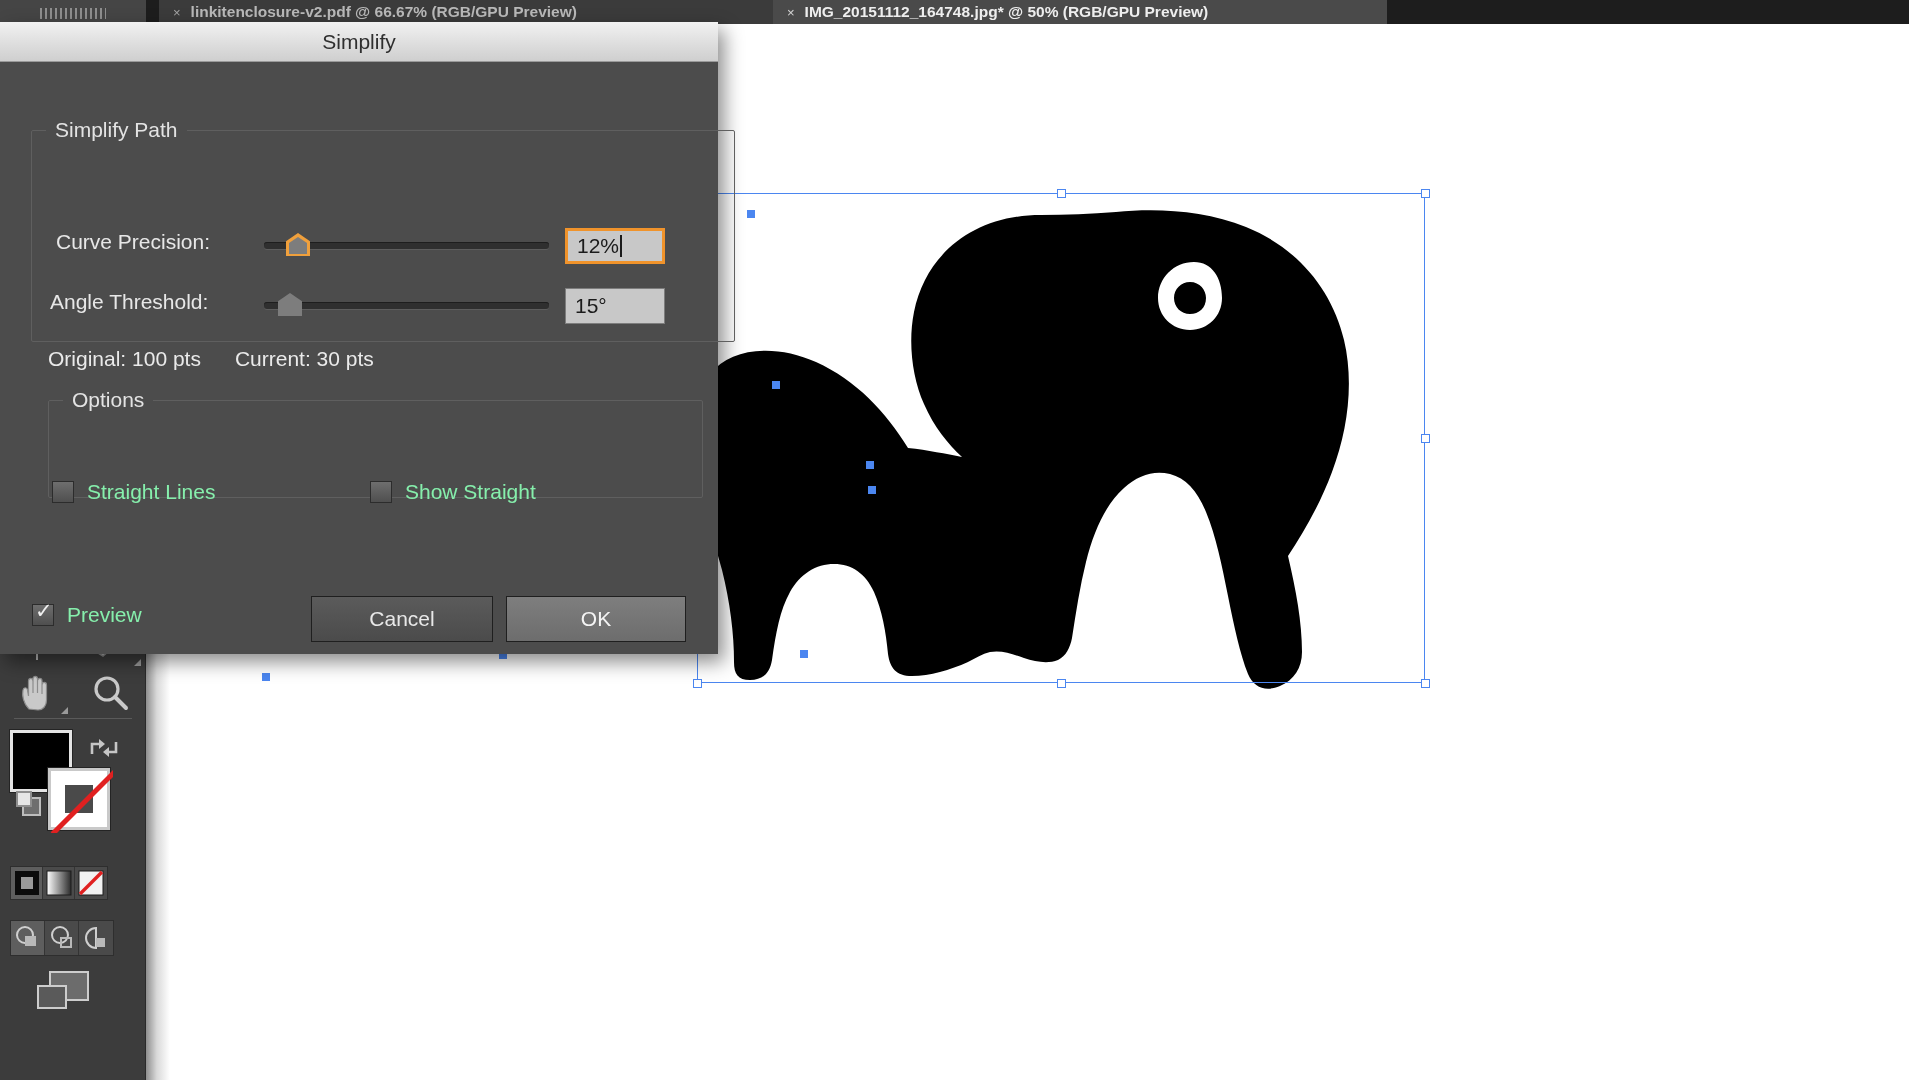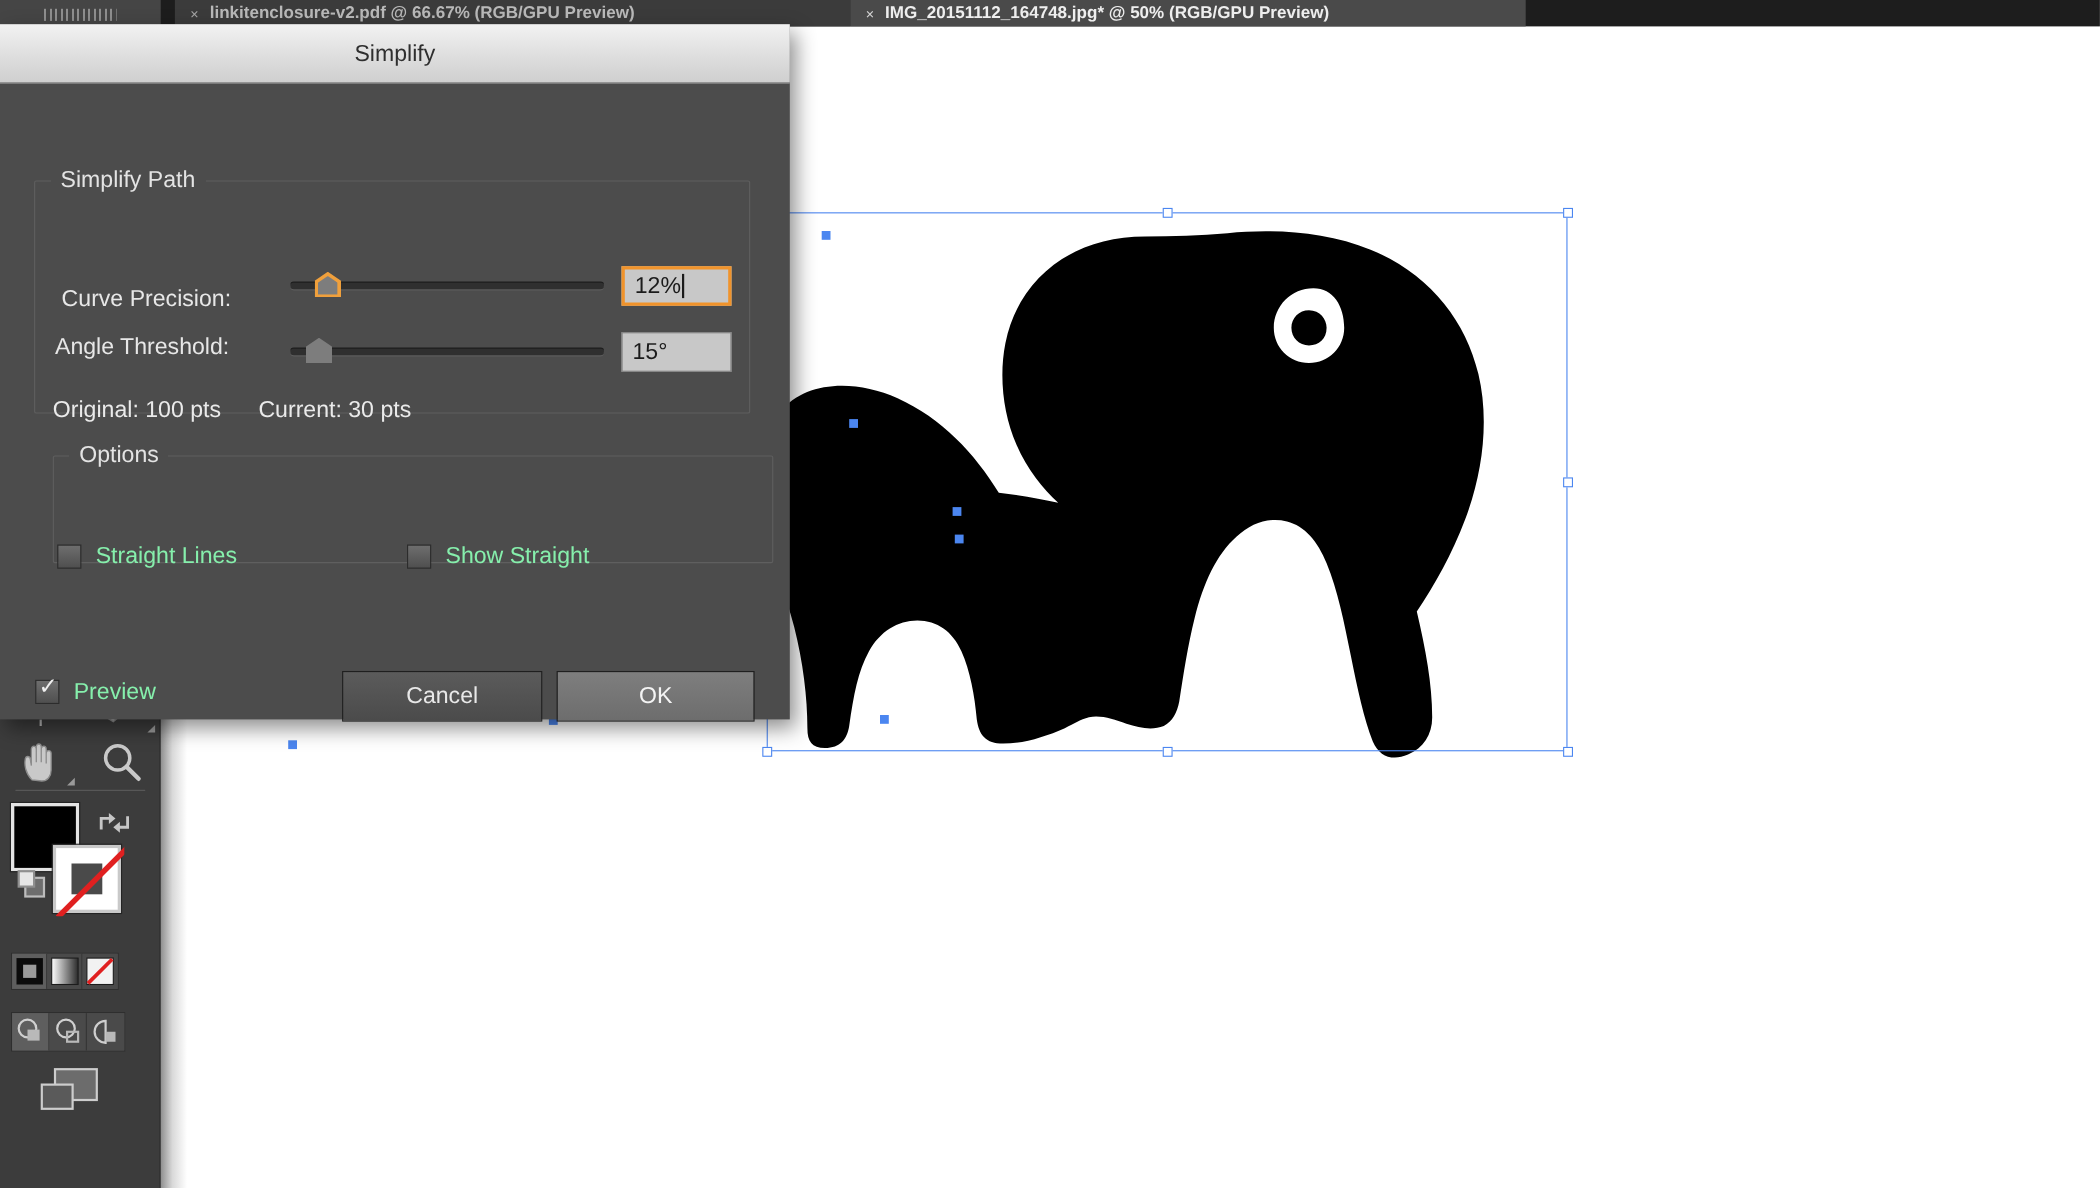--- a/index.html
+++ b/index.html
@@ -131,39 +131,39 @@
   .grp2 .cell { width: 34px; height: 34px; }
 
   
   .dialog {
     position: absolute; left: 0px; top: 22px;
     width: 718px; height: 632px;
     background: #4c4c4c;
     box-shadow: 6px 8px 18px rgba(0,0,0,.45);
   }
   .dlg-title {
-    height: 54px; width: 100%;
+    height: 40px; width: 100%;
     background: linear-gradient(to bottom, #f2f2f2 0%, #dedede 55%, #cfcfcf 100%);
     border-bottom: 1px solid #9a9a9a;
     display: flex; align-items: center; justify-content: center;
     font-size: 21px; color: #2f2f2f;
   }
   .dlg-body { position: relative; padding: 0; color: #e2e2e2; }
 
   fieldset.group {
     position: absolute;
     border: 1px solid #5f5f5f;
     border-radius: 2px;
     padding: 0;
   }
   fieldset.group > legend {
     margin-left: 14px; padding: 0 9px;
     font-size: 21px; color: #e3e3e3;
   }
-  #grp-simplify { left: 31px; top: 76px; width: 651px; height: 224px; }
+  #grp-simplify { left: 31px; top: 56px; width: 704px; height: 224px; }
   #grp-options  { left: 48px; top: 326px; width: 655px; height: 110px; }
 
   .field-row { position: absolute; display: flex; align-items: center; }
   .field-label { font-size: 21px; color: #e7e7e7; white-space: nowrap; }
 
   .slider { position: relative; height: 24px; }
   .slider .track {
     position: absolute; left: 0; top: 10px; width: 100%; height: 7px;
     background: #2f2f2f; border-radius: 3px;
     box-shadow: inset 0 1px 0 #1e1e1e, 0 1px 0 #5d5d5d;
@@ -450,21 +450,21 @@
 
   <div class="dialog">
     <div class="dlg-title">Simplify</div>
 
     <div class="dlg-body">
 
       <fieldset class="group" id="grp-simplify">
         <legend>Simplify Path</legend>
       </fieldset>
 
-      <div class="field-row" style="left:56px; top:184px;">
+      <div class="field-row" style="left:56px; top:168px;">
         <span class="field-label">Curve Precision:</span>
       </div>
       <div class="slider" style="position:absolute; left:264px; top:170px; width:285px;">
         <div class="track"></div>
         <div class="thumb sel" style="left:22px;">
           <div class="core"></div>
         </div>
       </div>
       <div class="numfield focused" style="position:absolute; left:565px; top:166px; width:100px;">
         <span>12%</span>

